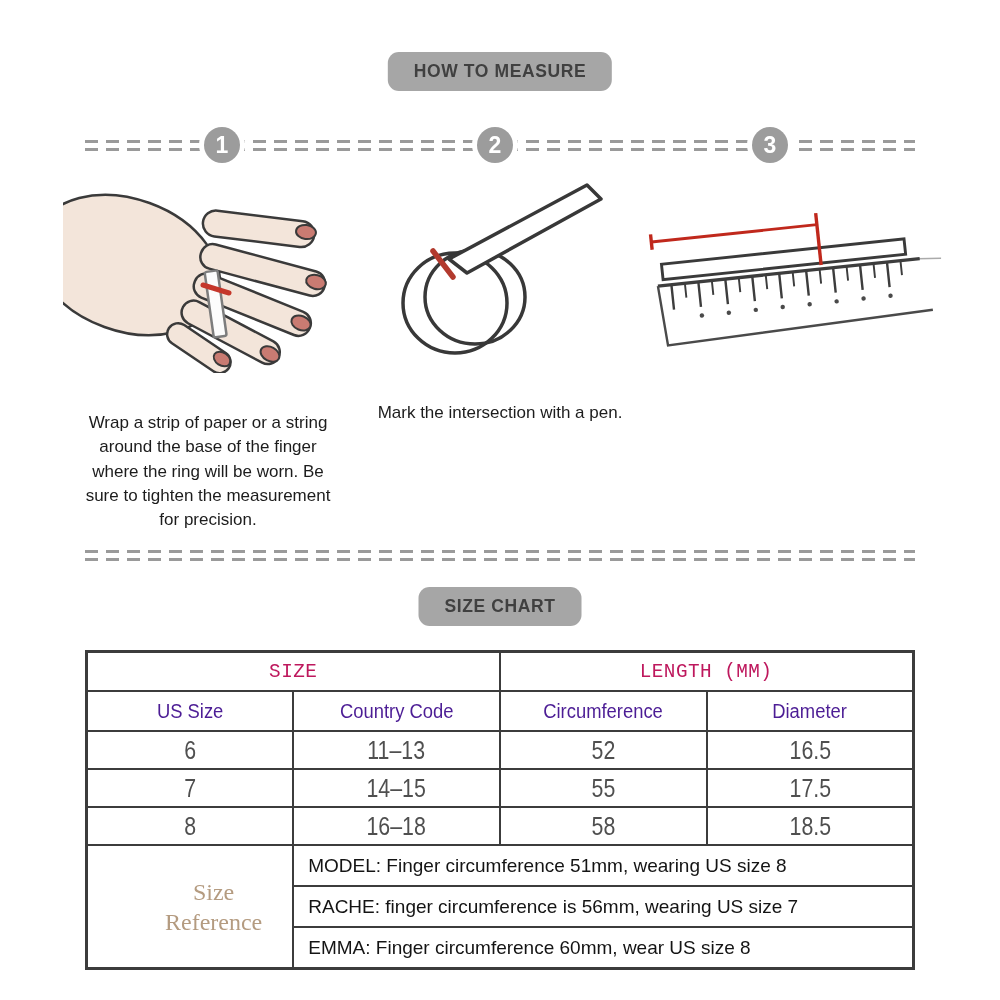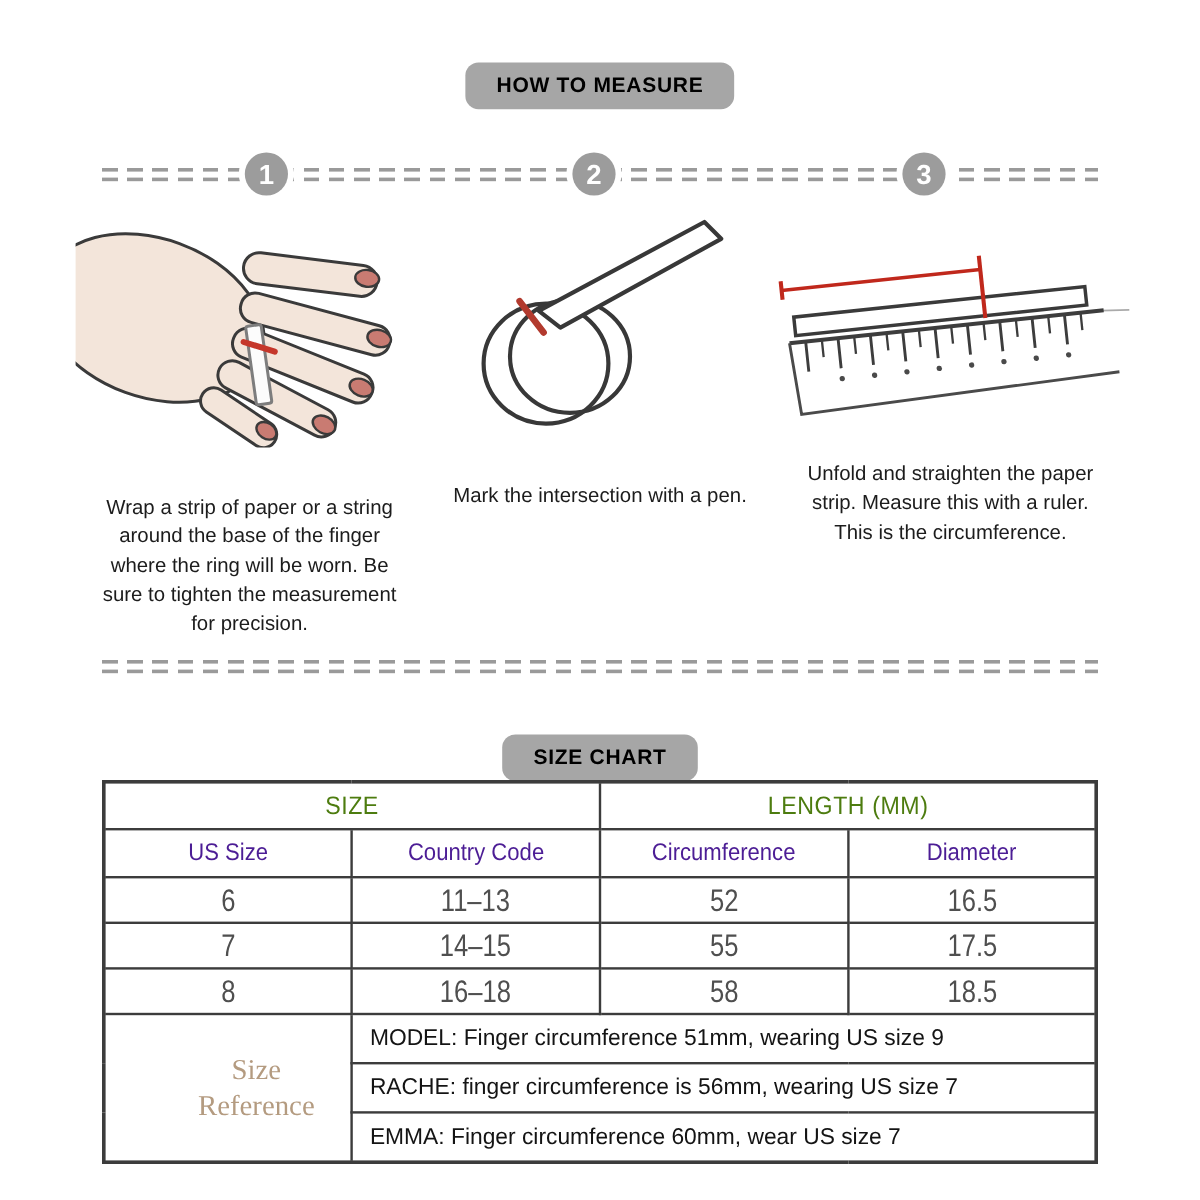--- a/index.html
+++ b/index.html
@@ -3,26 +3,26 @@
 <meta charset="utf-8">
 <style>
   html,body{margin:0;padding:0;background:#ffffff;}
   .page{
     position:relative;width:1000px;height:1000px;background:#ffffff;
     font-family:"Liberation Sans",sans-serif;overflow:hidden;
   }
   
   .badge{
     position:absolute;left:50%;transform:translateX(-50%);
-    background:#a6a6a6;color:#000000;font-weight:bold;
+    background:#a6a6a6;color:#404040;font-weight:bold;
     font-size:17.5px;letter-spacing:.6px;border-radius:11px;
     padding:9px 26px;white-space:nowrap;
   }
   .badge1{top:52px;}
-  .badge2{top:612px;}
+  .badge2{top:587px;}
   
   .sep{position:absolute;left:85px;width:830px;display:flex;flex-direction:column;gap:5px;}
   .sep1{top:140px;}
   .sep2{top:550px;}
   .dashes{height:3px;background:repeating-linear-gradient(90deg,#9a9a9a 0 13px,transparent 13px 21px);}
   .step-circle{
     position:absolute;top:-13px;width:36px;height:36px;border-radius:50%;
     background:#9c9c9c;color:#fff;font-size:23px;font-weight:bold;
     display:flex;align-items:center;justify-content:center;
     box-shadow:0 0 0 5px #ffffff;
@@ -41,21 +41,21 @@
   
   table.size-table{
     position:absolute;top:650px;left:85px;width:830px;
     border-collapse:collapse;table-layout:fixed;background:#fff;
     border:3px solid #3c3c3c;
   }
   table.size-table td{
     border:2px solid #3c3c3c;text-align:center;vertical-align:middle;
     overflow:hidden;white-space:nowrap;
   }
-  .group-hd td{height:35px;font-size:21px;color:#4d7c0f;letter-spacing:.5px;}
+  .group-hd td{height:35px;font-size:21px;color:#be185d;letter-spacing:.5px;font-family:Liberation Mono, monospace;}
   .col-hd td{height:36px;font-size:20px;color:#4c1d95;}
   .data-row td{height:34px;font-size:26px;color:#4f4f4f;}
   .cond{display:inline-block;transform:scaleX(.82);transform-origin:center;}
   .cond-sm{display:inline-block;transform:scaleX(.92);transform-origin:center;}
   .ref-label{
     font-family:"Liberation Serif",serif;color:#b49b80;font-size:24px;line-height:1.25;
     white-space:normal !important;
     padding-left:48px;
   }
   .ref-label .wrapbox{display:inline-block;width:130px;}
@@ -137,21 +137,20 @@
           </g>
           <rect x="22" y="70" width="252" height="16" fill="#ffffff" stroke="#3a3a3a" stroke-width="3"></rect>
           <g stroke="#c0281c" fill="none">
             <path d="M14 46 L186 46" stroke-width="3"></path>
             <path d="M14 38 v16" stroke-width="3.5"></path>
             <path d="M186 34 v54" stroke-width="3.5"></path>
           </g>
         </g>
       </svg>
     </div>
-    <div class="caption">Unfold and straighten the paper strip. Measure this with a ruler. This is the circumference.</div>
   </div>
 
   <div class="sep sep2">
     <div class="dashes"></div>
     <div class="dashes"></div>
   </div>
 
   <div class="badge badge2">SIZE CHART</div>
 
   <table class="size-table">
@@ -185,24 +184,24 @@
         <td><span class="cond">17.5</span></td>
       </tr>
       <tr class="data-row">
         <td><span class="cond">8</span></td>
         <td><span class="cond">16–18</span></td>
         <td><span class="cond">58</span></td>
         <td><span class="cond">18.5</span></td>
       </tr>
       <tr class="ref-row">
         <td rowspan="3" class="ref-label"><span class="wrapbox">Size Reference</span></td>
-        <td colspan="3" class="note">MODEL: Finger circumference 51mm, wearing US size 9</td>
+        <td colspan="3" class="note">MODEL: Finger circumference 51mm, wearing US size 8</td>
       </tr>
       <tr class="ref-row">
         <td colspan="3" class="note">RACHE: finger circumference is 56mm, wearing US size 7</td>
       </tr>
       <tr class="ref-row">
-        <td colspan="3" class="note">EMMA: Finger circumference 60mm, wear US size 7</td>
+        <td colspan="3" class="note">EMMA: Finger circumference 60mm, wear US size 8</td>
       </tr>
     </tbody>
   </table>
 
 </div>
 
 </body></html>

